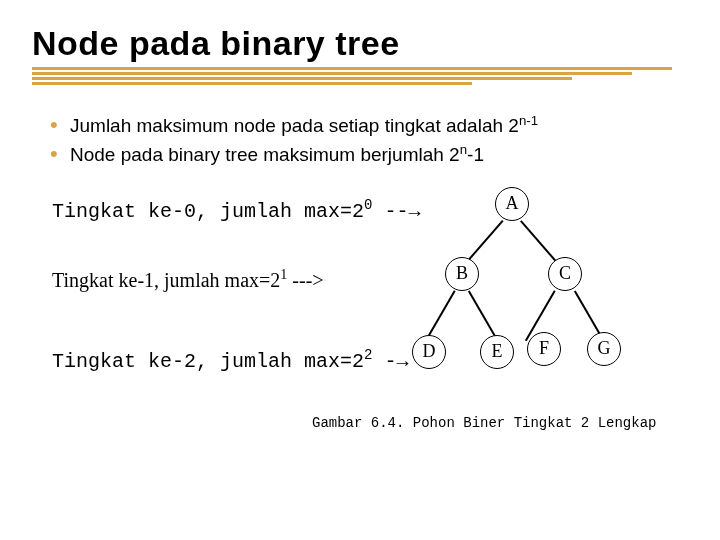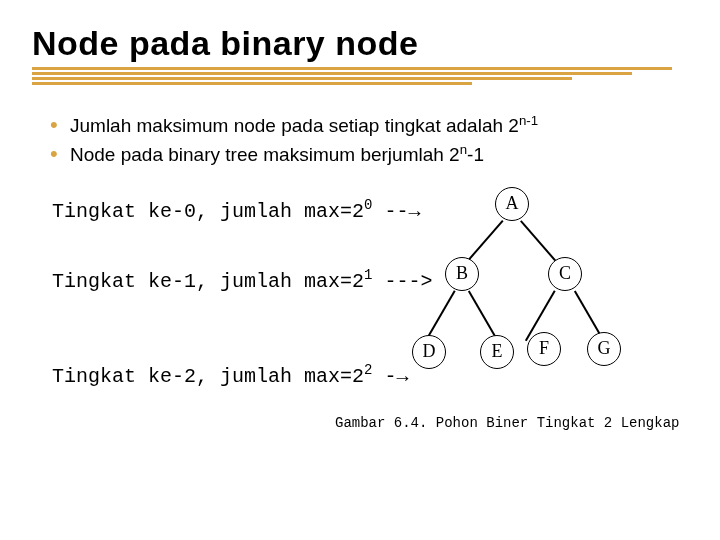--- a/index.html
+++ b/index.html
@@ -98,21 +98,21 @@
     position: absolute;
     font-family: "Courier New", monospace;
     font-size: 14px;
     color: #000;
   }
 </style>
 </head>
 <body>
 
 <div class="slide">
-  <h1 class="title">Node pada binary node</h1>
+  <h1 class="title">Node pada binary tree</h1>
 
   <div class="underline-stack">
     <div class="bar" style="top:0; width:640px;"></div>
     <div class="bar" style="top:5px; width:600px;"></div>
     <div class="bar" style="top:10px; width:540px;"></div>
     <div class="bar" style="top:15px; width:440px;"></div>
   </div>
 
   <ul class="bullets">
     <li>
@@ -121,24 +121,24 @@
     <li>
       <span>Node pada binary tree maksimum berjumlah 2</span><sup>n</sup><span>-1</span>
     </li>
   </ul>
 
   <div class="figure-area">
 
     <div class="level-label" style="top:10px; left:10px;">
       <span>Tingkat ke-0, jumlah max=2</span><sup>0</sup><span> --→</span>
     </div>
-    <div class="level-label" style="top:80px; left:10px;">
+    <div class="level-label" style="top:80px; left:10px;font-family:Liberation Serif, serif;">
       <span>Tingkat ke-1, jumlah max=2</span><sup>1</sup><span> ---&gt;</span>
     </div>
-    <div class="level-label" style="top:175px; left:10px;text-align:center;">
+    <div class="level-label" style="top:160px; left:10px;text-align:center;">
       <span>Tingkat ke-2, jumlah max=2</span><sup>2</sup><span> -→</span>
     </div>
 
     <div class="tree">
 
       <div class="edge" style="left:131px; top:33px; width:66px; transform:rotate(131deg);"></div>
       <div class="edge" style="left:149px; top:33px; width:66px; transform:rotate(49deg);"></div>
       <div class="edge" style="left:83px; top:103px; width:58px; transform:rotate(120deg);"></div>
       <div class="edge" style="left:97px; top:103px; width:58px; transform:rotate(60deg);"></div>
       <div class="edge" style="left:183px; top:103px; width:58px; transform:rotate(120deg);"></div>
@@ -160,15 +160,15 @@
           <span>E</span>
         </div>
       <div class="node" style="left:155px; top:145px;">
           <span>F</span>
         </div>
       <div class="node" style="left:215px; top:145px;">
           <span>G</span>
         </div>
     </div>
 
-    <div class="caption" style="top:228px; left:270px;margin-left:23px;">Gambar 6.4. Pohon Biner Tingkat 2 Lengkap</div>
+    <div class="caption" style="top:228px; left:270px;">Gambar 6.4. Pohon Biner Tingkat 2 Lengkap</div>
   </div>
 </div>
 
 </body></html>

